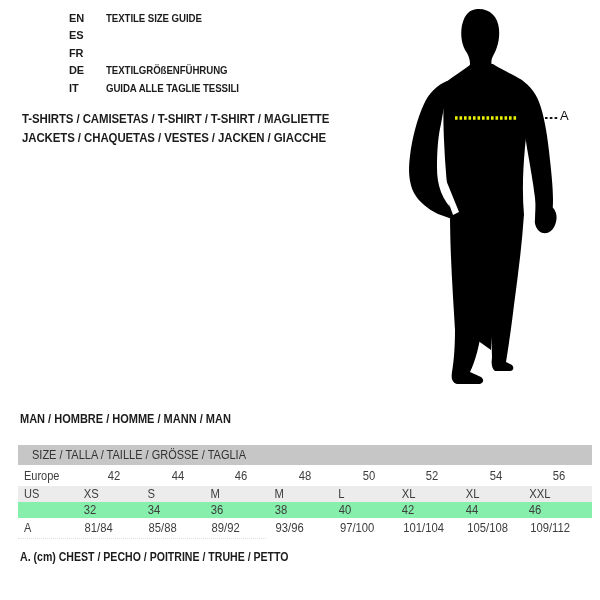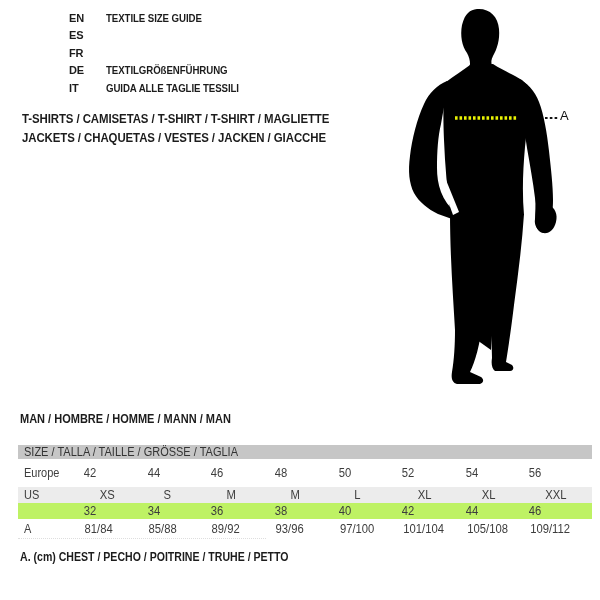--- a/index.html
+++ b/index.html
@@ -23,25 +23,25 @@
   
   .figure{position:absolute;left:402px;top:4px;width:172px;height:385px;margin:0;padding:0;}
   .figure svg{display:block;}
   .measure-label{position:absolute;left:158px;top:104px;font-size:13px;font-weight:400;color:#111;}
 
   
   .section-title{position:absolute;left:20px;top:412px;font-size:12.5px;font-weight:700;}
 
   
   .size-table{position:absolute;left:18px;top:445px;width:574px;font-size:12.5px;color:#3d3d3d;}
-  .thead{height:14px;background:#c6c6c6;display:flex;align-items:center;padding-left:6px;color:#333;font-size:12.5px;}
+  .thead{height:20px;background:#c6c6c6;display:flex;align-items:center;padding-left:14px;color:#333;font-size:12.5px;}
   .trow{display:flex;align-items:center;}
-  .trow.r0{height:28px;}
-  .trow.r1{height:16px;background:#ececec;gap:16px;}
-  .trow.r2{height:16px;background:#bef264;}
+  .trow.r0{height:21px;gap:24px;}
+  .trow.r1{height:16px;background:#ececec;}
+  .trow.r2{height:16px;background:#86efac;}
   .trow.r3{height:19px;}
   .cell-label{width:59px;flex:0 0 59px;padding-left:6px;text-align:left;}
   .cell{flex:1;}
 
   
   .divider{position:absolute;left:18px;top:538px;width:248px;border-top:1px dotted #dedede;height:0;}
 
   
   .footnote{position:absolute;left:20px;top:550px;font-size:12px;font-weight:700;}
 </style>

